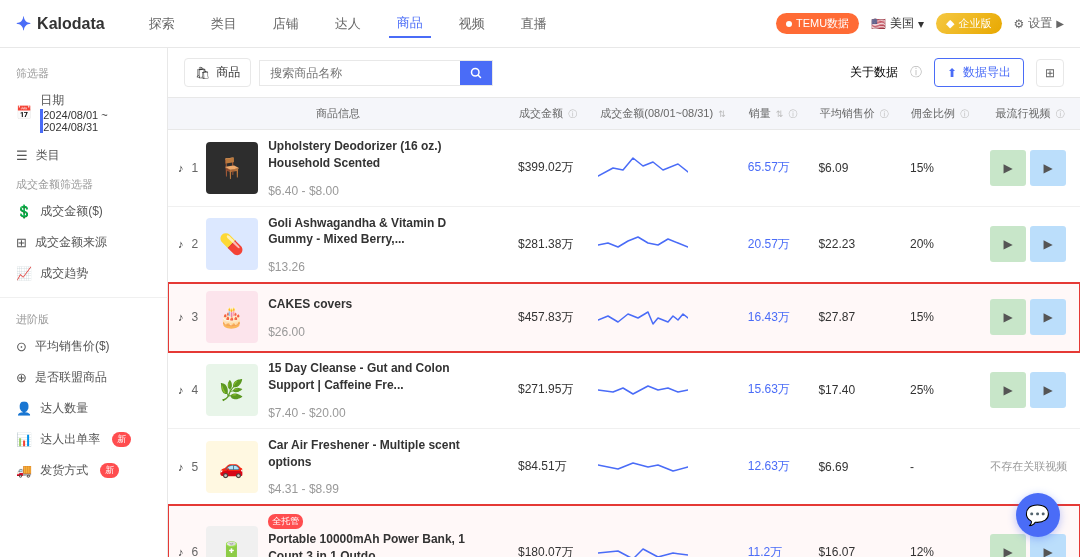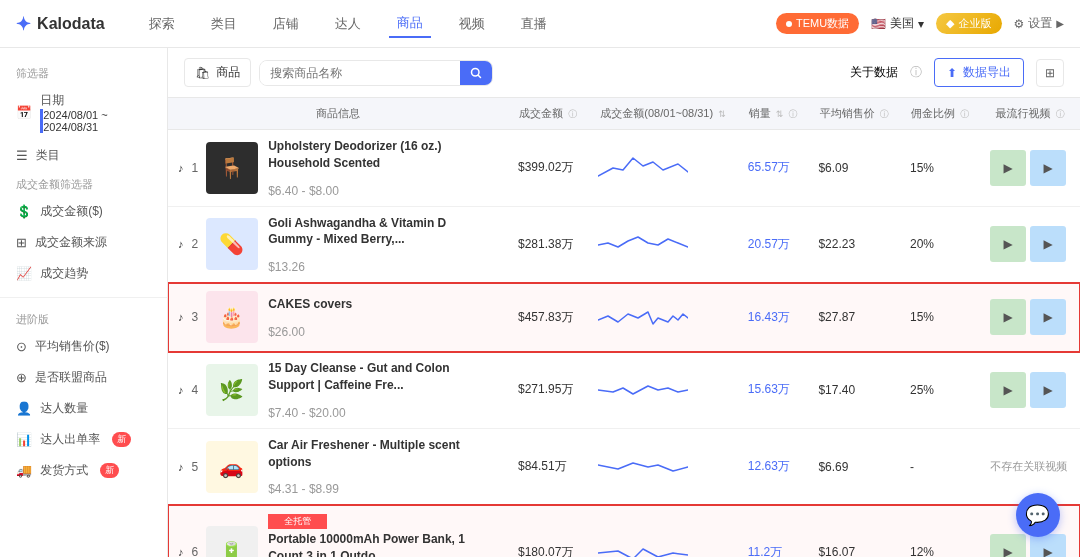--- a/index.html
+++ b/index.html
@@ -32,21 +32,21 @@
     .sidebar-footer button { flex: 1; padding: 6px; border: 1px solid #d9d9d9; border-radius: 4px; background: #fff; font-size: 12px; cursor: pointer; }
     .sidebar-footer button.primary { background: #4a6cf7; color: #fff; border-color: #4a6cf7; }
 
     
     .content { flex: 1; overflow: hidden; display: flex; flex-direction: column; }
 
     
     .toolbar { background: #fff; padding: 10px 16px; display: flex; align-items: center; gap: 12px; border-bottom: 1px solid #e8e8e8; flex-shrink: 0; }
     .toolbar-left { display: flex; align-items: center; gap: 8px; }
     .product-icon-btn { display: flex; align-items: center; gap: 6px; border: 1px solid #e8e8e8; border-radius: 4px; padding: 5px 10px; font-size: 12px; color: #333; cursor: pointer; background: #fff; }
-    .search-box { display: flex; align-items: center; border: 1px solid #e8e8e8; border-radius: 8px; overflow: hidden; }
+    .search-box { display: flex; align-items: center; border: 1px solid #e8e8e8; border-radius: 0; overflow: hidden; }
     .search-box input { border: none; outline: none; padding: 5px 10px; font-size: 12px; width: 200px; color: #999; }
     .search-btn { background: #4a6cf7; border: none; padding: 6px 10px; cursor: pointer; color: #fff; display: flex; align-items: center; justify-content: center; }
     .toolbar-right { margin-left: auto; display: flex; align-items: center; gap: 12px; }
     .help-text { font-size: 12px; color: #000000; }
     .export-btn { display: flex; align-items: center; gap: 6px; border: 1px solid #4a6cf7; border-radius: 4px; padding: 5px 12px; font-size: 12px; color: #4a6cf7; cursor: pointer; background: #fff; }
     .icon-btn { width: 28px; height: 28px; display: flex; align-items: center; justify-content: center; border: 1px solid #e8e8e8; border-radius: 4px; cursor: pointer; background: #fff; color: #666; }
 
     
     .table-container { flex: 1; overflow: auto; background: #fff; }
     table { width: 100%; border-collapse: collapse; }
@@ -62,21 +62,21 @@
     .product-img { width: 52px; height: 52px; background: #f0f0f0; border-radius: 4px; flex-shrink: 0; display: flex; align-items: center; justify-content: center; overflow: hidden; font-size: 20px; }
     .product-name { font-size: 12px; color: #333; font-weight: 700; line-height: 1.4; max-width: 200px; }
     .product-price { font-size: 12px; color: #999; margin-top: 12px; }
     .amount-value { color: #333; font-size: 12px; }
     .sales-value { color: #4a6cf7; font-size: 12px; font-weight: 500; }
     .avg-price { color: #333; font-size: 12px; }
     .commission { color: #333; font-size: 12px; }
     .video-cell { display: flex; gap: 4px; }
     .video-thumb { width: 36px; height: 36px; background: #ddd; border-radius: 3px; overflow: hidden; display: flex; align-items: center; justify-content: center; font-size: 16px; }
     .no-video { color: #999; font-size: 11px; white-space: nowrap; }
-    .all-badge { background: #ff4d4f; color: #fff; border-radius: 0; padding: 1px 16px; font-size: 9px; display: inline-block; margin-bottom: 2px; }
+    .all-badge { background: #ff4d4f; color: #fff; border-radius: 7px; padding: 1px 4px; font-size: 9px; display: inline-block; margin-bottom: 2px; }
 
     .chat-btn { position: fixed; bottom: 20px; right: 20px; width: 44px; height: 44px; background: #4a6cf7; border-radius: 50%; display: flex; align-items: center; justify-content: center; color: #fff; font-size: 20px; cursor: pointer; box-shadow: 0 2px 8px rgba(74,108,247,0.4); }
 
     .sidebar-wrapper { display: flex; flex-direction: column; height: 100%; }
     .sidebar-scroll { flex: 1; overflow-y: auto; }
   </style>
 </head>
 <body>
 
 <div class="top-nav">

